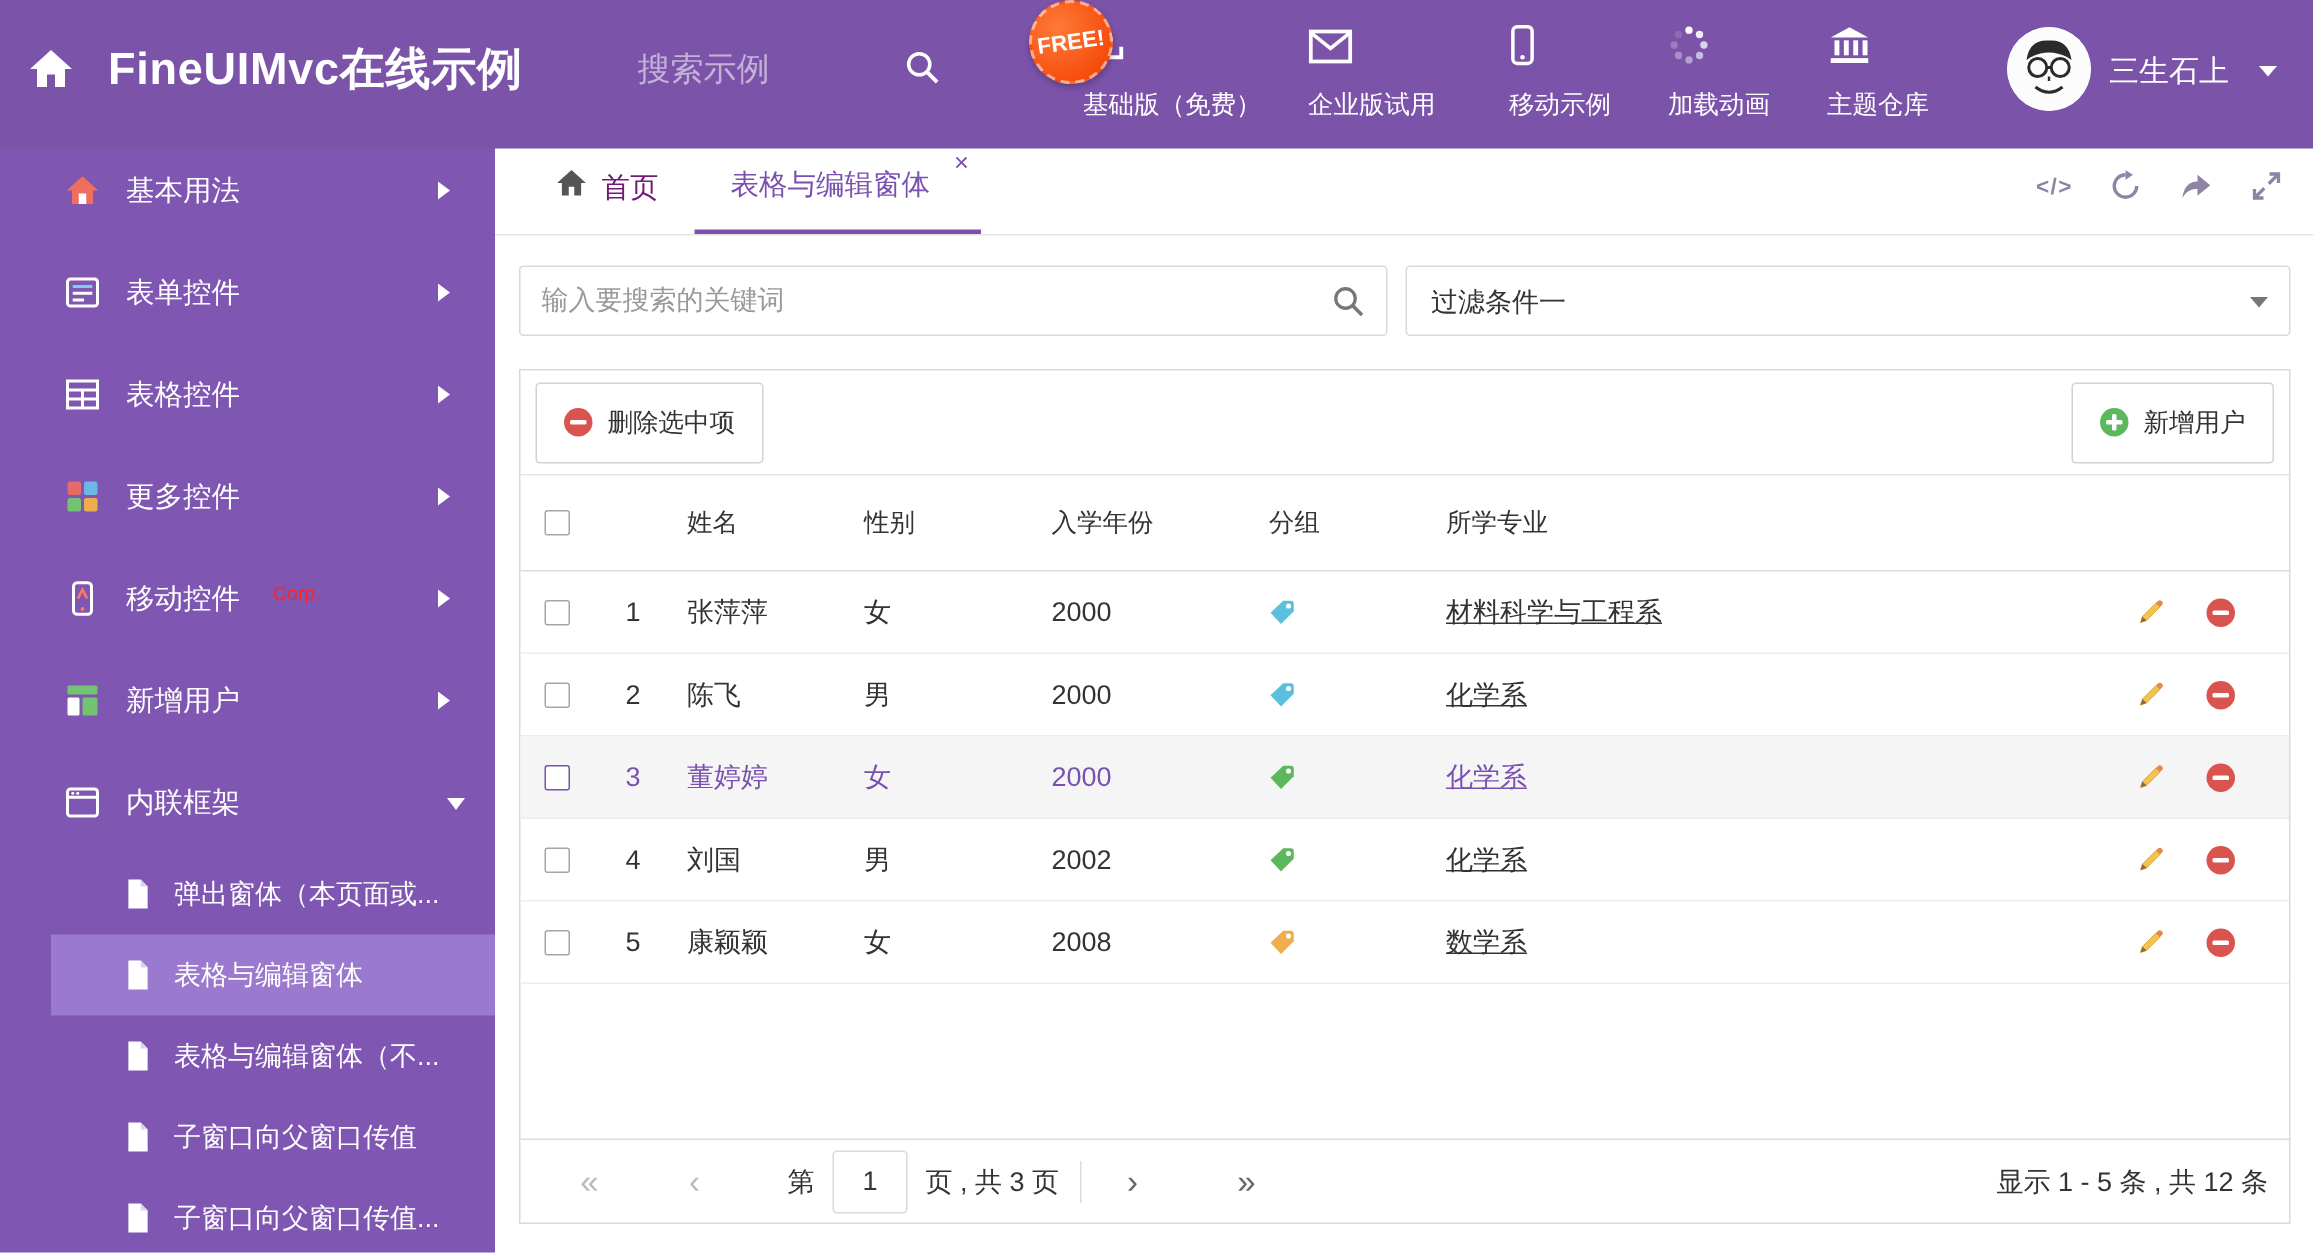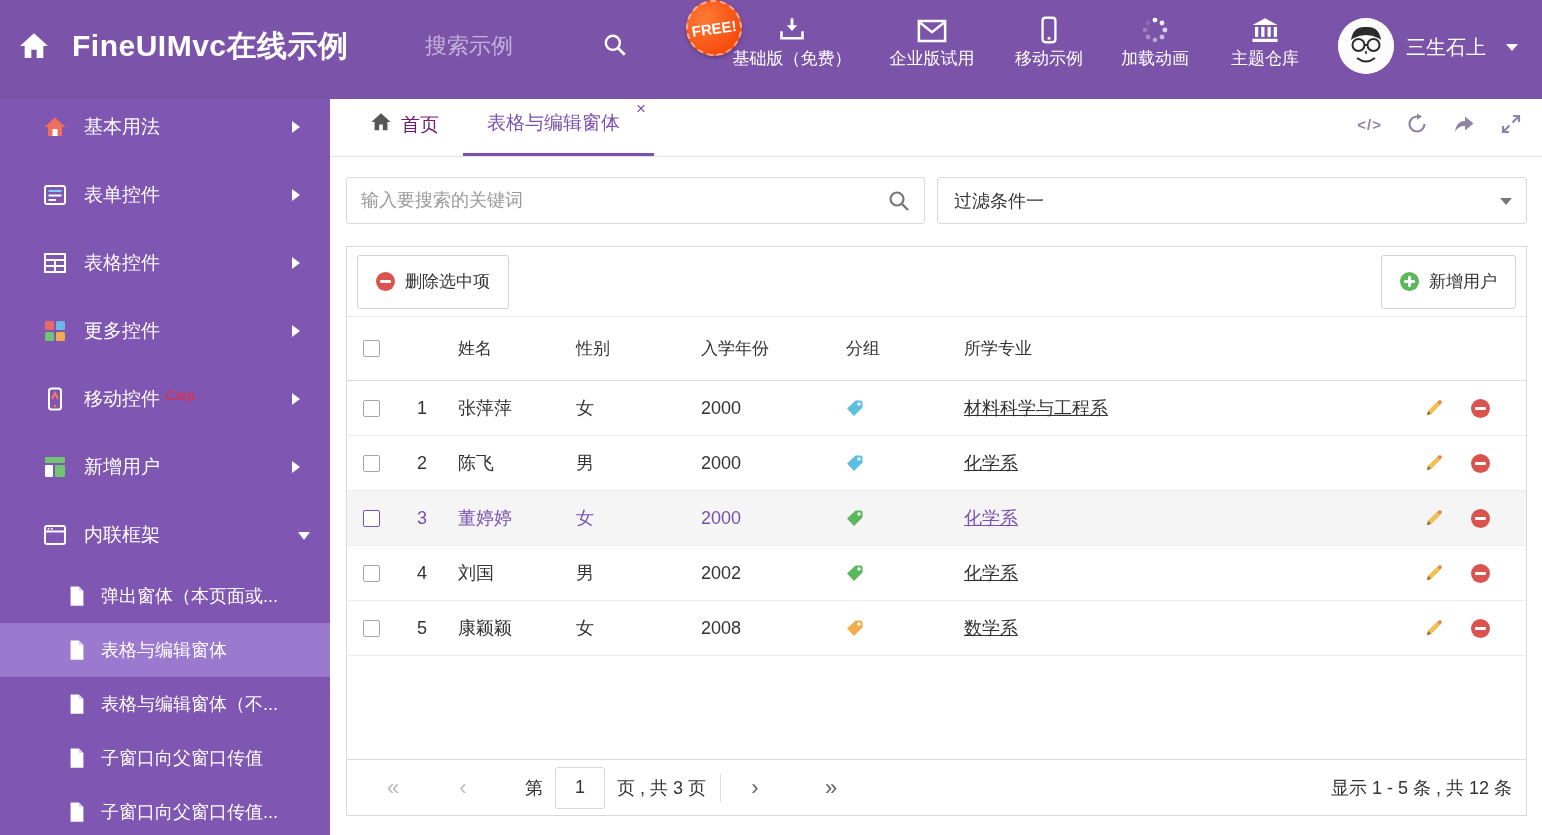--- a/index.html
+++ b/index.html
@@ -10,40 +10,40 @@
   .header { position:absolute; top:0; left:0; width:1542px; height:99px; background:#7b53a9; color:#fff; z-index:5; }
   .logo-home { position:absolute; left:18px; top:30px; }
   .app-title { position:absolute; left:72px; top:26px; font-size:30px; font-weight:bold; letter-spacing:.5px; }
   .hdr-search { position:absolute; left:425px; top:24px; width:170px; height:44px; background:transparent; border:none; outline:none; color:#fff; font-size:22px; font-family:inherit; }
   .hdr-search::placeholder { color:rgba(255,255,255,.55); }
   .hdr-search-icon { position:absolute; left:602px; top:32px; cursor:pointer; }
   .free-badge { position:absolute; left:686px; top:0px; width:56px; height:56px; border-radius:50%;
     background:radial-gradient(circle at 35% 30%, #ff7a36, #f23d00); border:2px dashed rgba(255,255,255,.5);
     display:flex; align-items:center; justify-content:center; font-weight:bold; font-size:15px; transform:rotate(-8deg);
     box-shadow:0 2px 4px rgba(0,0,0,.25); z-index:6; }
-  .nav-item { position:absolute; top:14px; display:flex; flex-direction:column; align-items:center; gap:3px; cursor:pointer; }
+  .nav-item { position:absolute; top:14px; display:flex; flex-direction:column; align-items:flex-start; gap:14px; cursor:pointer; }
   .nav-item .nv-icon { height:30px; display:flex; align-items:flex-end; justify-content:center; }
   .nav-item .nv-label { font-size:17px; white-space:nowrap; }
   .nav-1 { left:722px; width:140px; }
   .nav-2 { left:872px; width:120px; }
   .nav-3 { left:1006px; width:86px; }
   .nav-4 { left:1112px; width:86px; }
   .nav-5 { left:1218px; width:94px; }
   .avatar { position:absolute; left:1338px; top:18px; width:56px; height:56px; border-radius:50%; overflow:hidden; background:#fff; cursor:pointer; }
   .user-name { position:absolute; left:1406px; top:34px; font-size:20px; cursor:pointer; white-space:nowrap; }
   .user-caret { position:absolute; left:1506px; top:44px; width:0; height:0; border:6px solid transparent; border-top:7px solid #fff; cursor:pointer; }
 
   
   .sidebar { position:absolute; top:93px; left:0; width:330px; height:742px; background:#7f56b2; color:#fff; }
   .side-item { height:68px; display:flex; align-items:center; padding:0 18px 0 42px; position:relative; cursor:pointer; font-size:19px; }
   .side-item .s-icon { width:26px; height:26px; margin-right:16px; display:inline-flex; align-items:center; justify-content:center; }
   .chev-right { position:absolute; right:24px; width:0; height:0; border:6px solid transparent; border-left:8px solid #fff; }
   .chev-down  { position:absolute; right:20px; width:0; height:0; border:6px solid transparent; border-top:8px solid #fff; top:31px; }
-  .corp-badge { color:#ff2323; font-size:13px; margin-left:6px; transform:translateY(-4px); display:inline-block; }
-  .sub-item { height:54px; display:flex; align-items:center; padding-left:67px; font-size:18px; cursor:pointer; }
+  .corp-badge { color:#ff2323; font-size:13px; margin-left:22px; transform:translateY(-4px); display:inline-block; }
+  .sub-item { height:54px; display:flex; align-items:center; padding-left:48px; font-size:18px; cursor:pointer;margin-left:34px; }
   .sub-item .f-icon { margin-right:14px; display:inline-flex; }
   .sub-item.active { background:#9a79cf; }
   .sub-label { white-space:nowrap; }
 
   
   .main { position:absolute; left:330px; top:93px; width:1212px; height:742px; background:#fff; }
   .tabsbar { height:64px; border-bottom:1px solid #e3e3e3; position:relative; display:flex; align-items:stretch; padding-left:16px; }
   .tab { display:flex; align-items:center; gap:9px; padding:0 24px; font-size:19px; color:#701a75; cursor:pointer; position:relative; }
   .tab.active { color:#7a50b0; border-bottom:3px solid #7a50b0; padding-right:34px; }
   .tab-close { position:absolute; top:7px; right:8px; font-size:17px; color:#7a50b0; line-height:1; cursor:pointer; }

